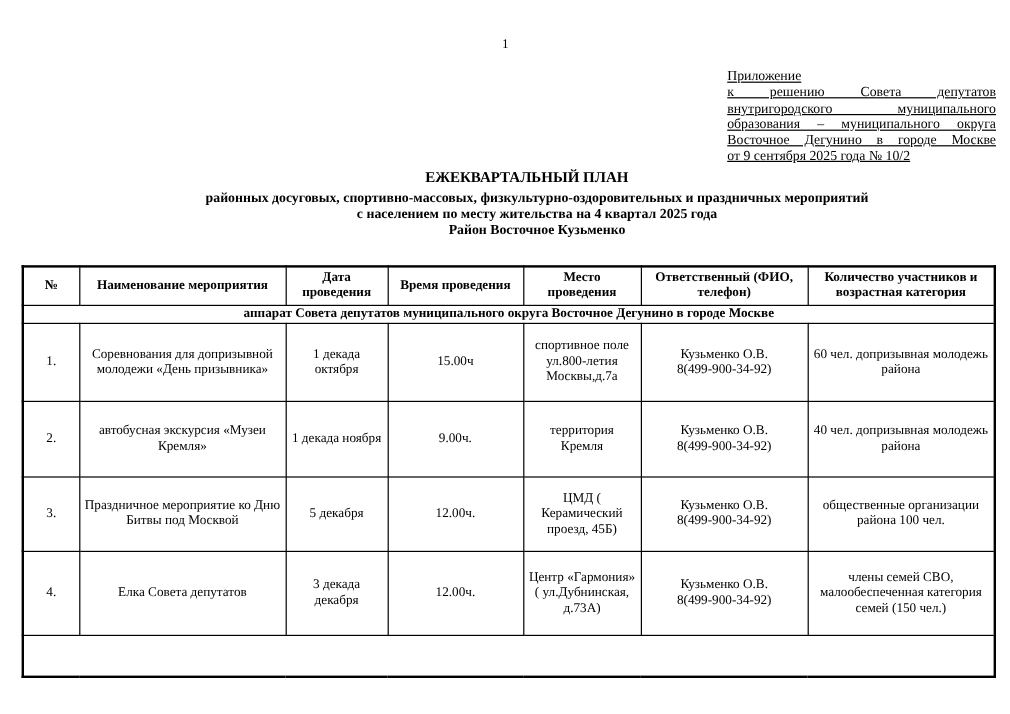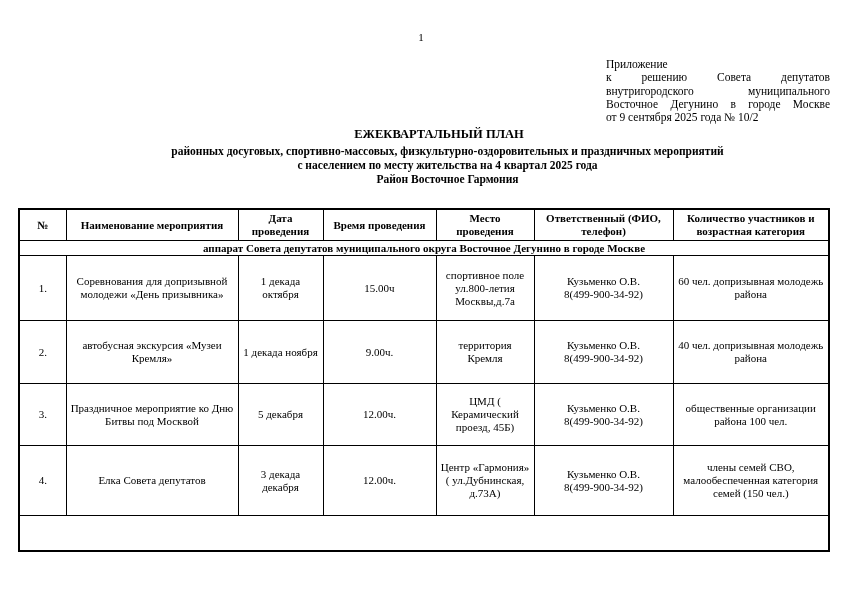--- a/index.html
+++ b/index.html
@@ -18,20 +18,21 @@
   .page-number {
     text-align: center;
     padding-top: 31px;
     font-size: 11px;
   }
   .annex {
     width: 224px;
     margin: 15px 12px 0 auto;
     font-size: 11.5px;
     line-height: 13.3px;
+    text-decoration: underline;
   }
   .annex .line { text-align: left; }
   .annex .line.just { text-align: justify; text-align-last: justify; }
   .titles {
     text-align: center;
     font-weight: bold;
     margin-top: 3px;
     padding-left: 36px;
   }
   .title-main { font-size: 12.5px; margin-bottom: 3px; }
@@ -70,29 +71,30 @@
 <body>
 
 <div class="page">
 
   <div class="page-number">1</div>
 
   <div class="annex">
     <div class="line">Приложение</div>
     <div class="line just">к решению Совета депутатов</div>
     <div class="line just">внутригородского муниципального</div>
+    <div class="line just">образования – муниципального округа</div>
     <div class="line just">Восточное Дегунино в городе Москве</div>
     <div class="line">от 9 сентября 2025 года № 10/2</div>
   </div>
 
   <div class="titles">
     <div class="title-main">ЕЖЕКВАРТАЛЬНЫЙ ПЛАН</div>
     <div class="title-sub">районных досуговых, спортивно-массовых, физкультурно-оздоровительных и праздничных мероприятий</div>
     <div class="title-sub">с населением по месту жительства на 4 квартал 2025 года</div>
-    <div class="title-sub">Район Восточное Гармония</div>
+    <div class="title-sub">Район Восточное Кузьменко</div>
   </div>
 
   <table class="plan">
     <colgroup>
       <col style="width:47px">
       <col style="width:172px">
       <col style="width:85px">
       <col style="width:113px">
       <col style="width:98px">
       <col style="width:139px">

